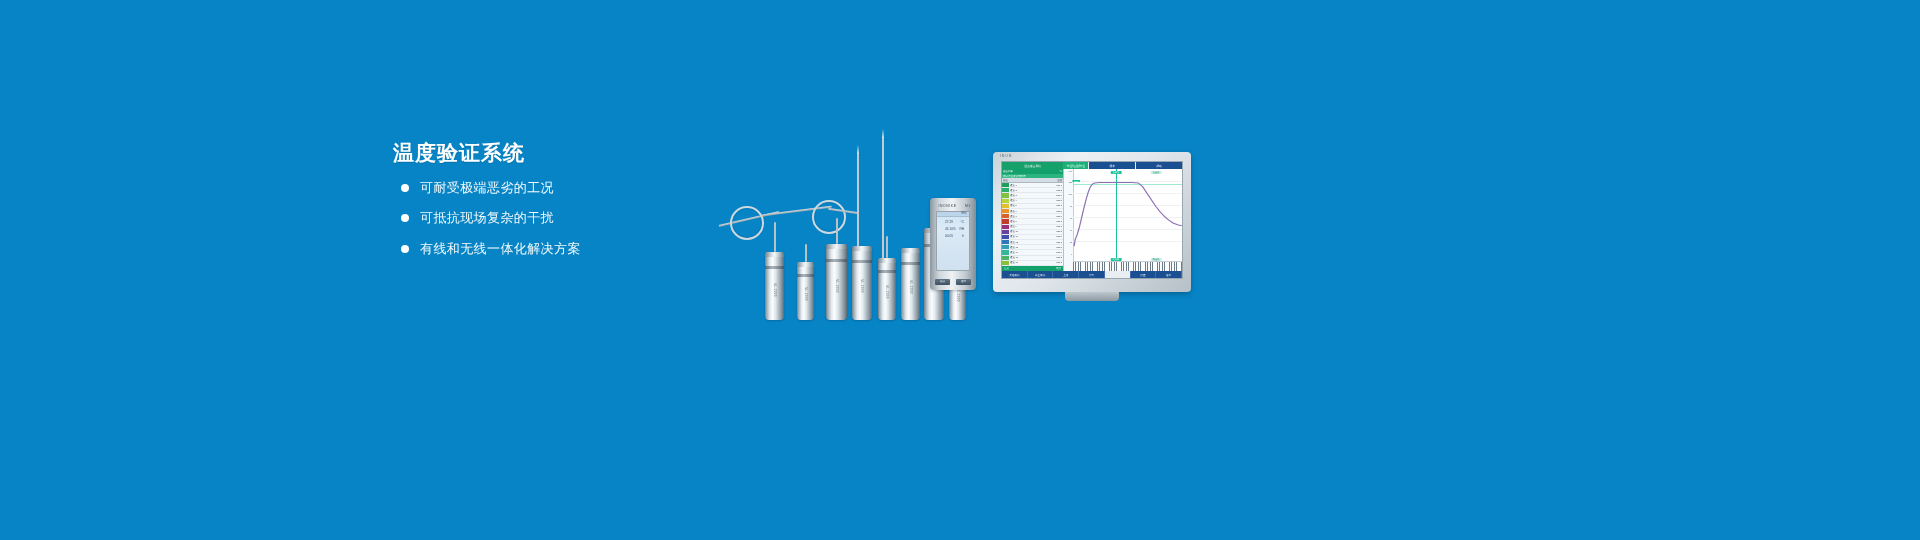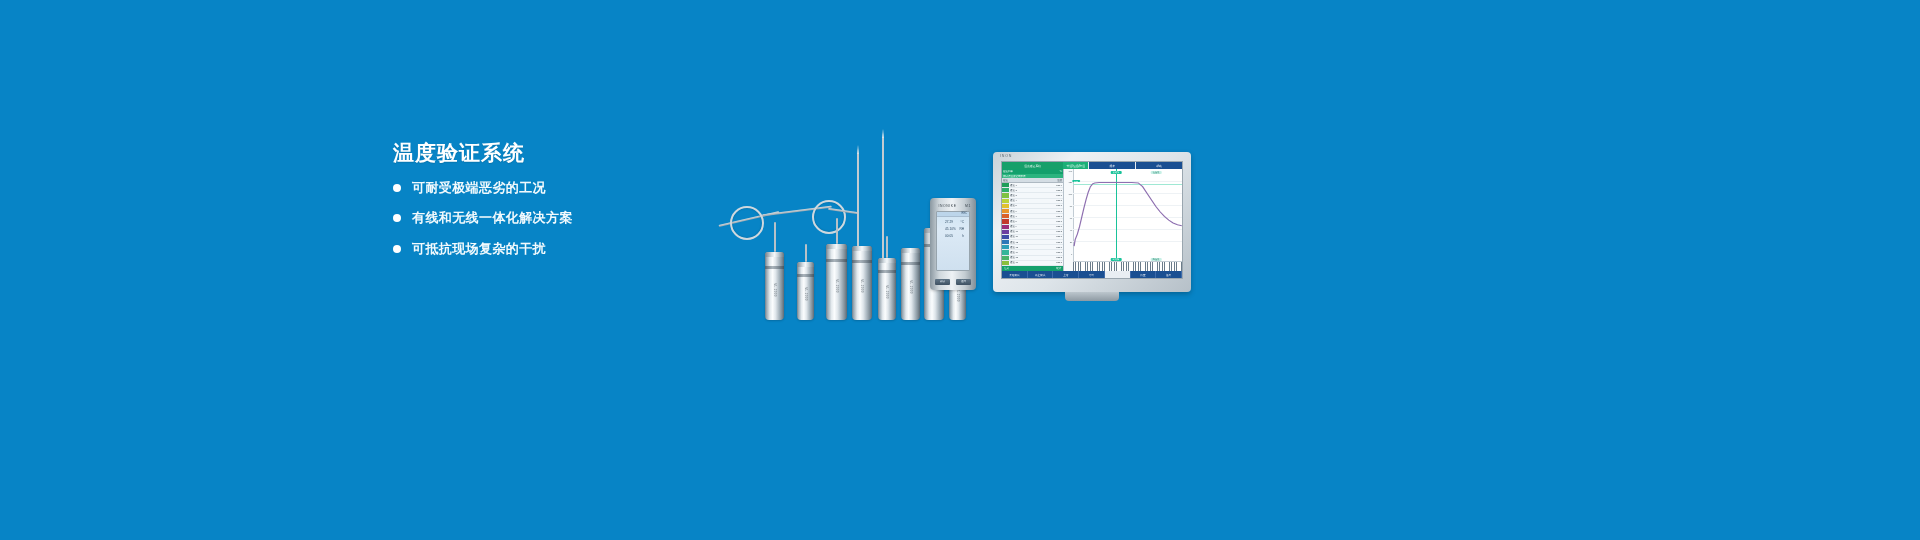--- a/index.html
+++ b/index.html
@@ -22,21 +22,21 @@
   }
   .headline{
     font-size:21px;font-weight:bold;letter-spacing:1px;
     line-height:1.2;margin:0 0 14px 0;color:#ffffff;
     text-shadow:0 1px 1px rgba(0,0,0,.12);
   }
   .subhead{
     font-size:13px;font-weight:normal;letter-spacing:.4px;
     line-height:1.4;margin:0 0 18px 0;color:#eaf6fd;
   }
-  .bullets{list-style:none;margin:0;padding:0;font-weight:bold;}
+  .bullets{list-style:none;margin:8px;padding:0;}
   .bullets li{
     display:flex;align-items:center;
     font-size:13px;line-height:1.4;letter-spacing:.4px;
     color:#f2fafd;margin-bottom:12px;
   }
   .dot{
     width:8px;height:8px;border-radius:50%;
     background:#ffffff;flex:0 0 8px;margin-right:11px;
   }
 
@@ -217,25 +217,25 @@
 
   <div class="copy">
     <h1 class="headline">温度验证系统</h1>
     <ul class="bullets">
       <li>
         <span class="dot"></span>
         <span>可耐受极端恶劣的工况</span>
       </li>
       <li>
         <span class="dot"></span>
-        <span>有线和无线一体化解决方案</span>
+        <span>可抵抗现场复杂的干扰</span>
       </li>
       <li>
         <span class="dot"></span>
-        <span>可抵抗现场复杂的干扰</span>
+        <span>有线和无线一体化解决方案</span>
       </li>
     </ul>
   </div>
 
   <div class="scene">
 
     <div class="wire" style="left:18px;top:108px;width:62px;transform:rotate(-13deg);"></div>
     <div class="coil" style="left:30px;top:96px;width:30px;height:30px;"></div>
     <div class="wire" style="left:62px;top:100px;width:70px;transform:rotate(-7deg);"></div>
     <div class="coil" style="left:112px;top:90px;width:30px;height:30px;"></div>

